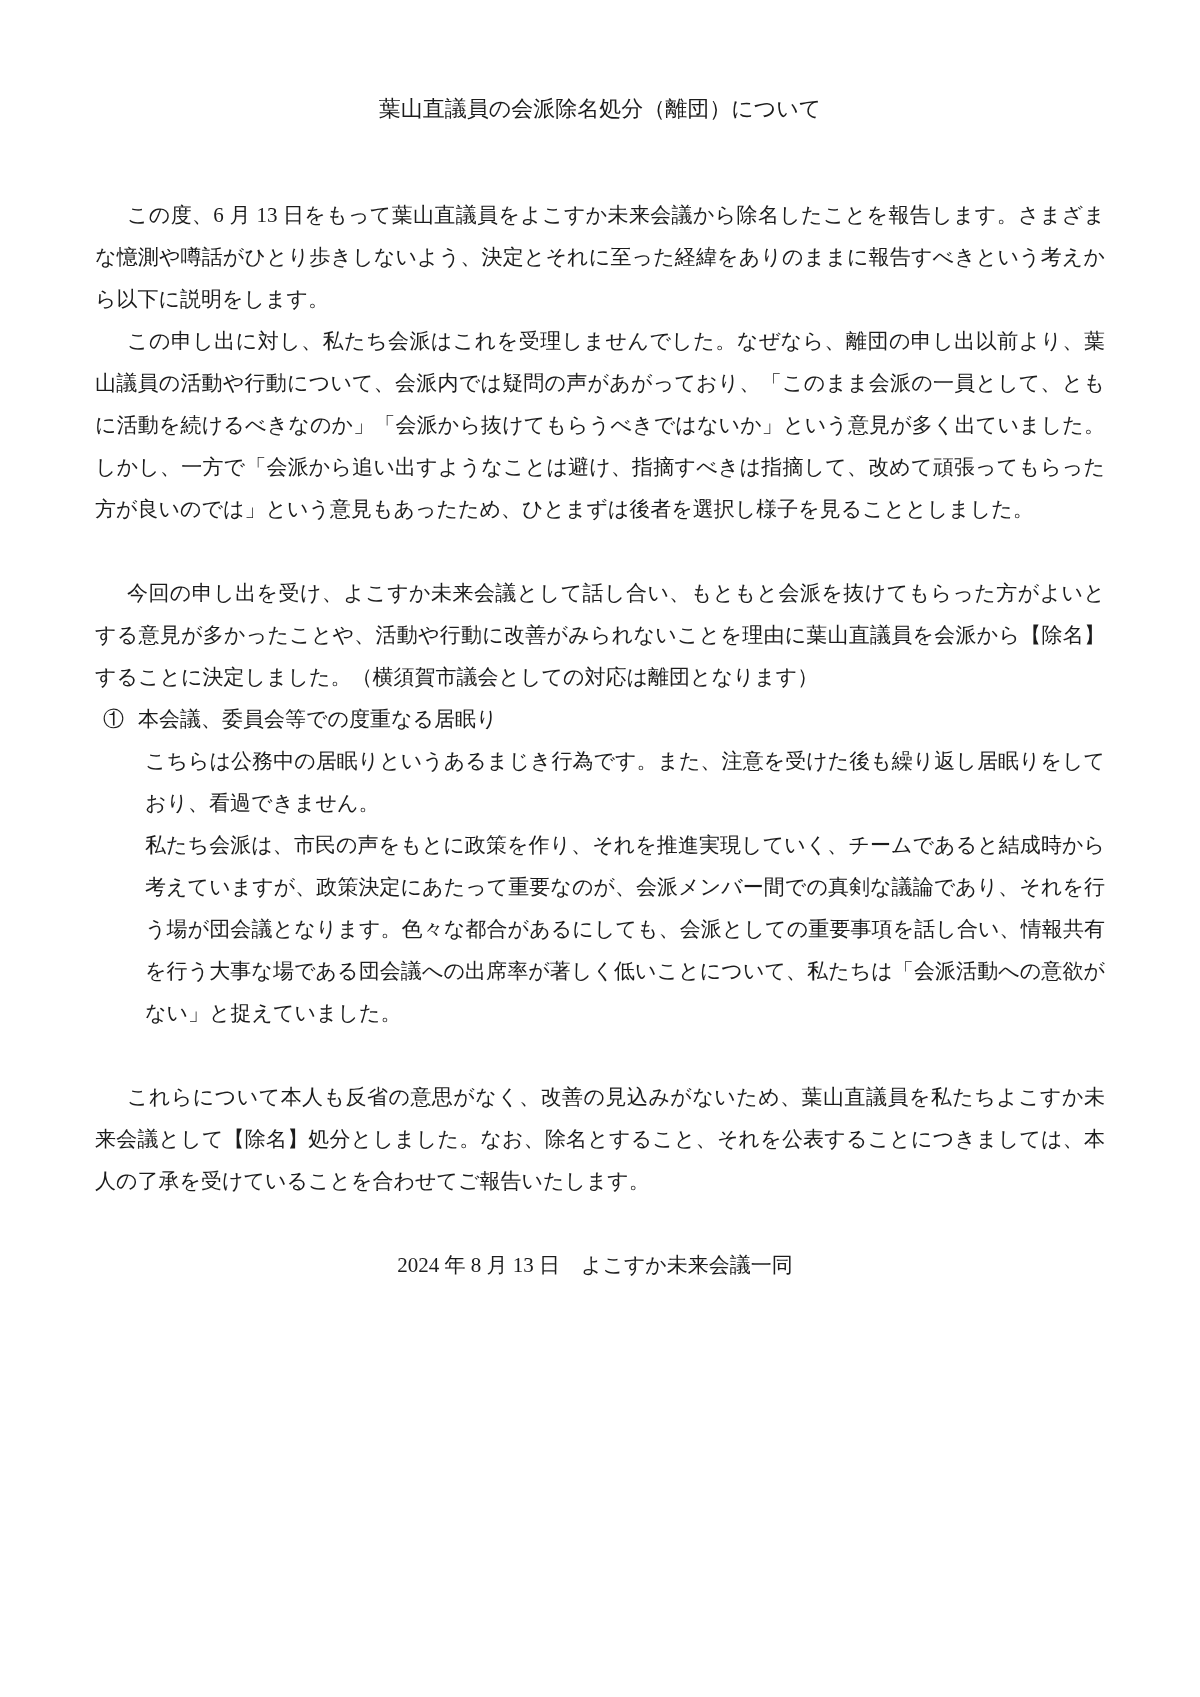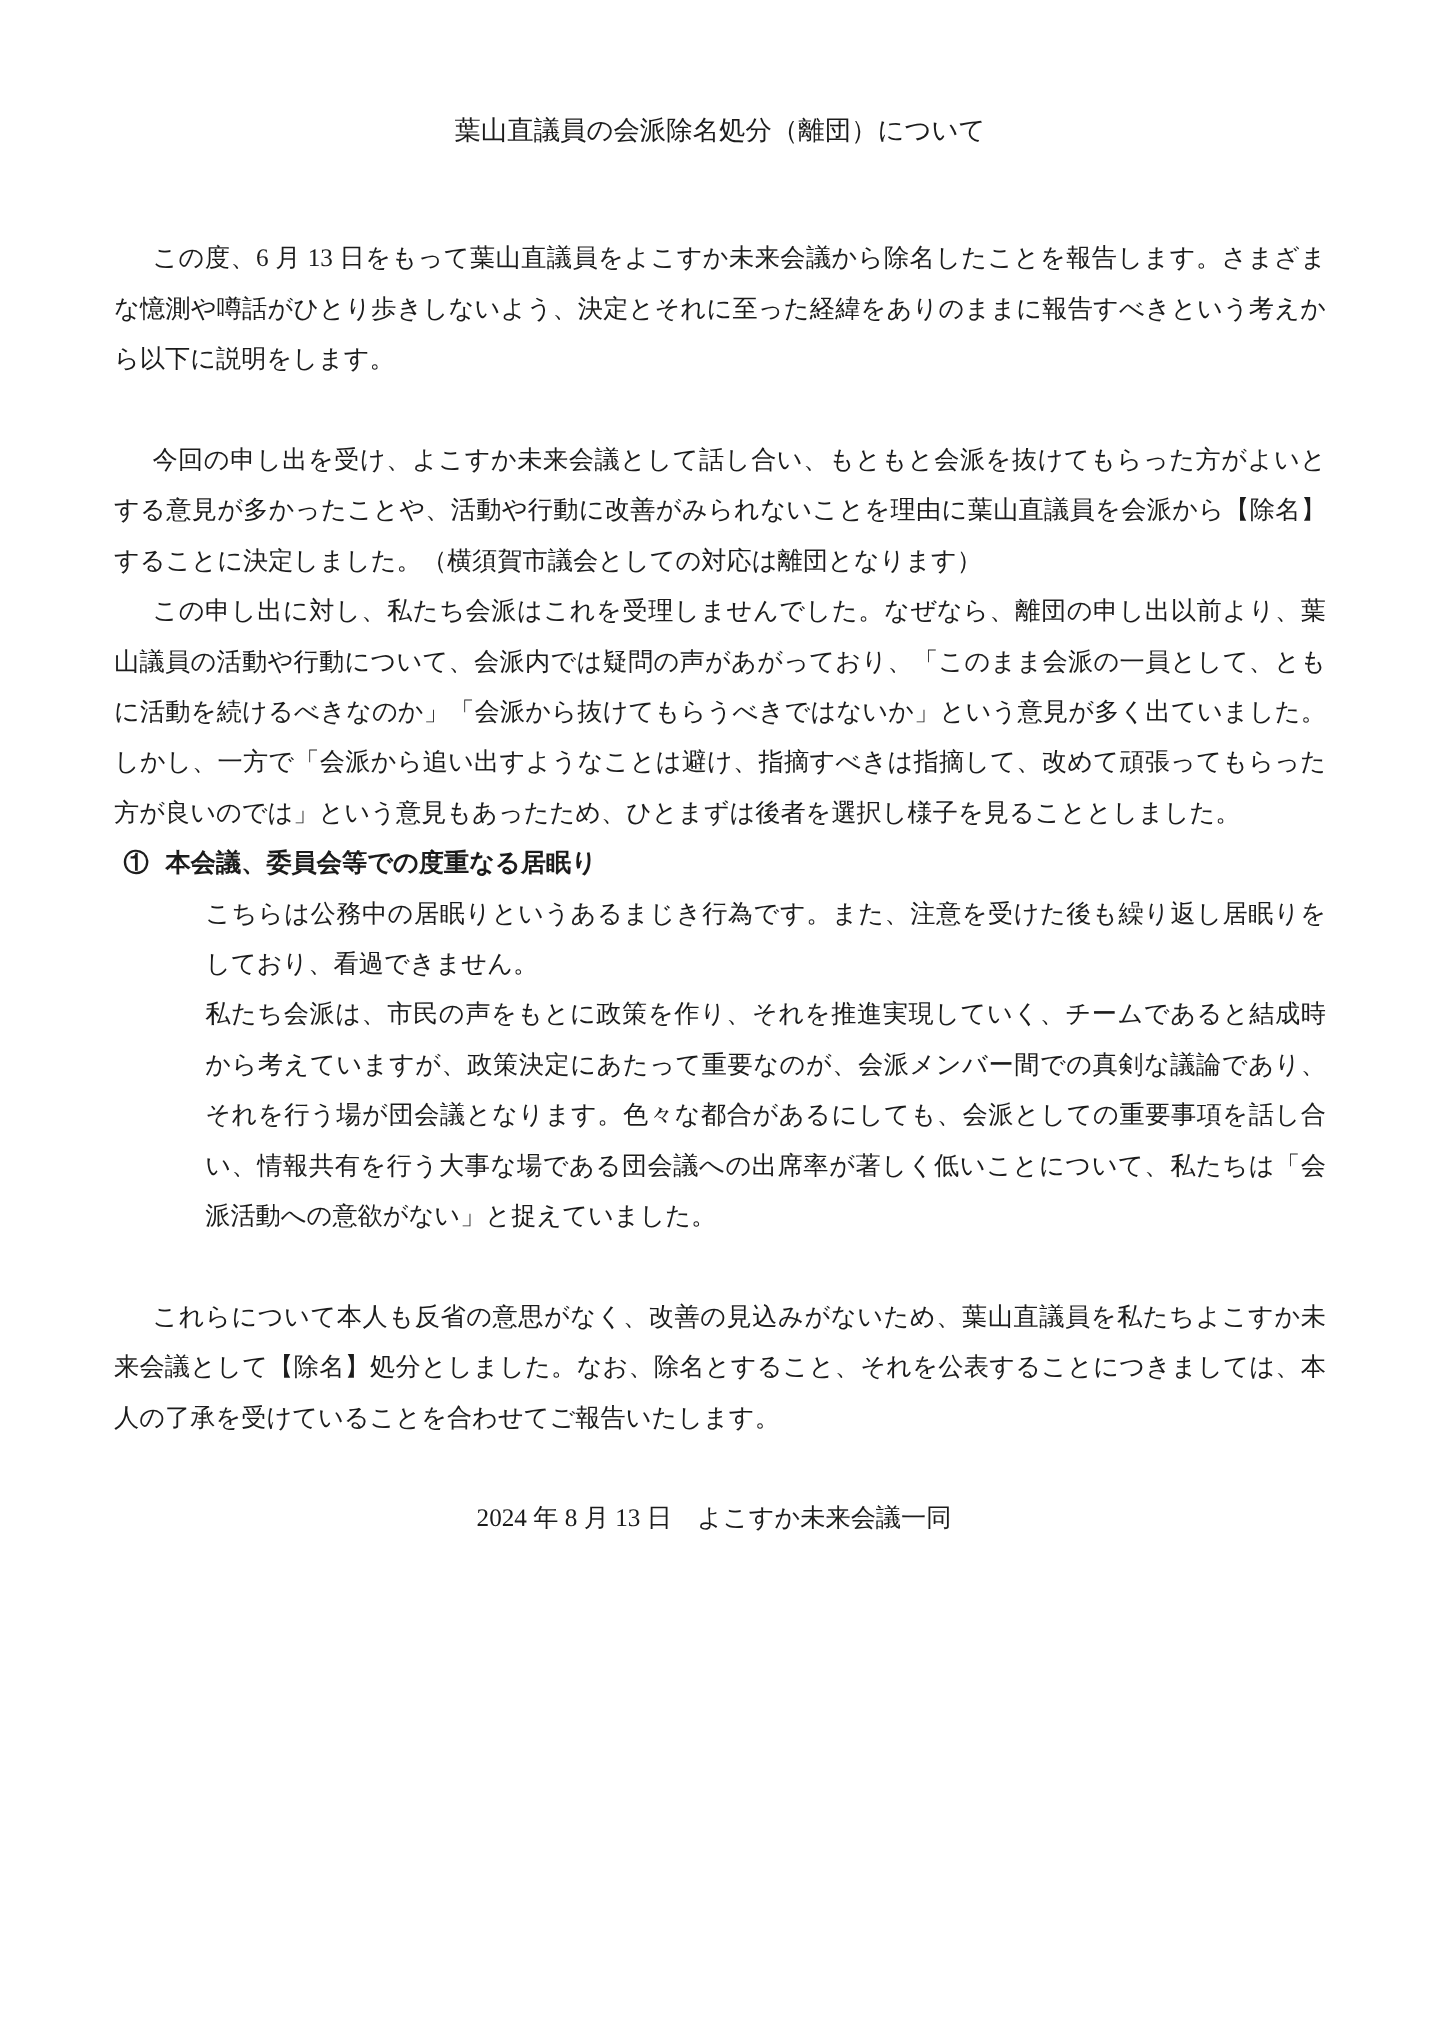--- a/index.html
+++ b/index.html
@@ -32,54 +32,53 @@
     text-align: justify;
     text-justify: inter-ideograph;
   }
   .indent { text-indent: 32px; }
   .gap { margin-top: 42px; }
   .reason-list { margin: 0; }
   .item-head {
     font-size: 21px;
     line-height: 42px;
     padding-left: 8px;
-    font-weight: bold;
   }
   .marker {
     display: inline-block;
     width: 35px;
     font-size: 21px;
   }
   .item-body {
     font-size: 21px;
     line-height: 42px;
-    margin: 0 0 0 76px;
+    margin: 0 0 0 50px;
     text-align: justify;
     text-justify: inter-ideograph;
   }
   .signature {
     font-size: 21px;
     line-height: 42px;
     margin: 42px 10px 0 0;
     text-align: center;
   }
 </style>
 </head>
 <body>
 
 <div class="page">
 
   <h1 class="doc-title">葉山直議員の会派除名処分（離団）について</h1>
 
   <p class="para indent">この度、6 月 13 日をもって葉山直議員をよこすか未来会議から除名したことを報告します。さまざまな憶測や噂話がひとり歩きしないよう、決定とそれに至った経緯をありのままに報告すべきという考えから以下に説明をします。</p>
 
 
+  <p class="para indent">この申し出に対し、私たち会派はこれを受理しませんでした。なぜなら、離団の申し出以前より、葉山議員の活動や行動について、会派内では疑問の声があがっており、「このまま会派の一員として、ともに活動を続けるべきなのか」「会派から抜けてもらうべきではないか」という意見が多く出ていました。しかし、一方で「会派から追い出すようなことは避け、指摘すべきは指摘して、改めて頑張ってもらった方が良いのでは」という意見もあったため、ひとまずは後者を選択し様子を見ることとしました。</p>
+
   <p class="para indent gap">今回の申し出を受け、よこすか未来会議として話し合い、もともと会派を抜けてもらった方がよいとする意見が多かったことや、活動や行動に改善がみられないことを理由に葉山直議員を会派から【除名】することに決定しました。（横須賀市議会としての対応は離団となります）</p>
-
-  <p class="para indent">この申し出に対し、私たち会派はこれを受理しませんでした。なぜなら、離団の申し出以前より、葉山議員の活動や行動について、会派内では疑問の声があがっており、「このまま会派の一員として、ともに活動を続けるべきなのか」「会派から抜けてもらうべきではないか」という意見が多く出ていました。しかし、一方で「会派から追い出すようなことは避け、指摘すべきは指摘して、改めて頑張ってもらった方が良いのでは」という意見もあったため、ひとまずは後者を選択し様子を見ることとしました。</p>
 
 
   <div class="reason-list">
 
     <div class="list-item">
       <div class="item-head">
         <span class="marker">①</span><span>本会議、委員会等での度重なる居眠り</span>
       </div>
       <p class="item-body">こちらは公務中の居眠りというあるまじき行為です。また、注意を受けた後も繰り返し居眠りをしており、看過できません。</p>
     </div>

